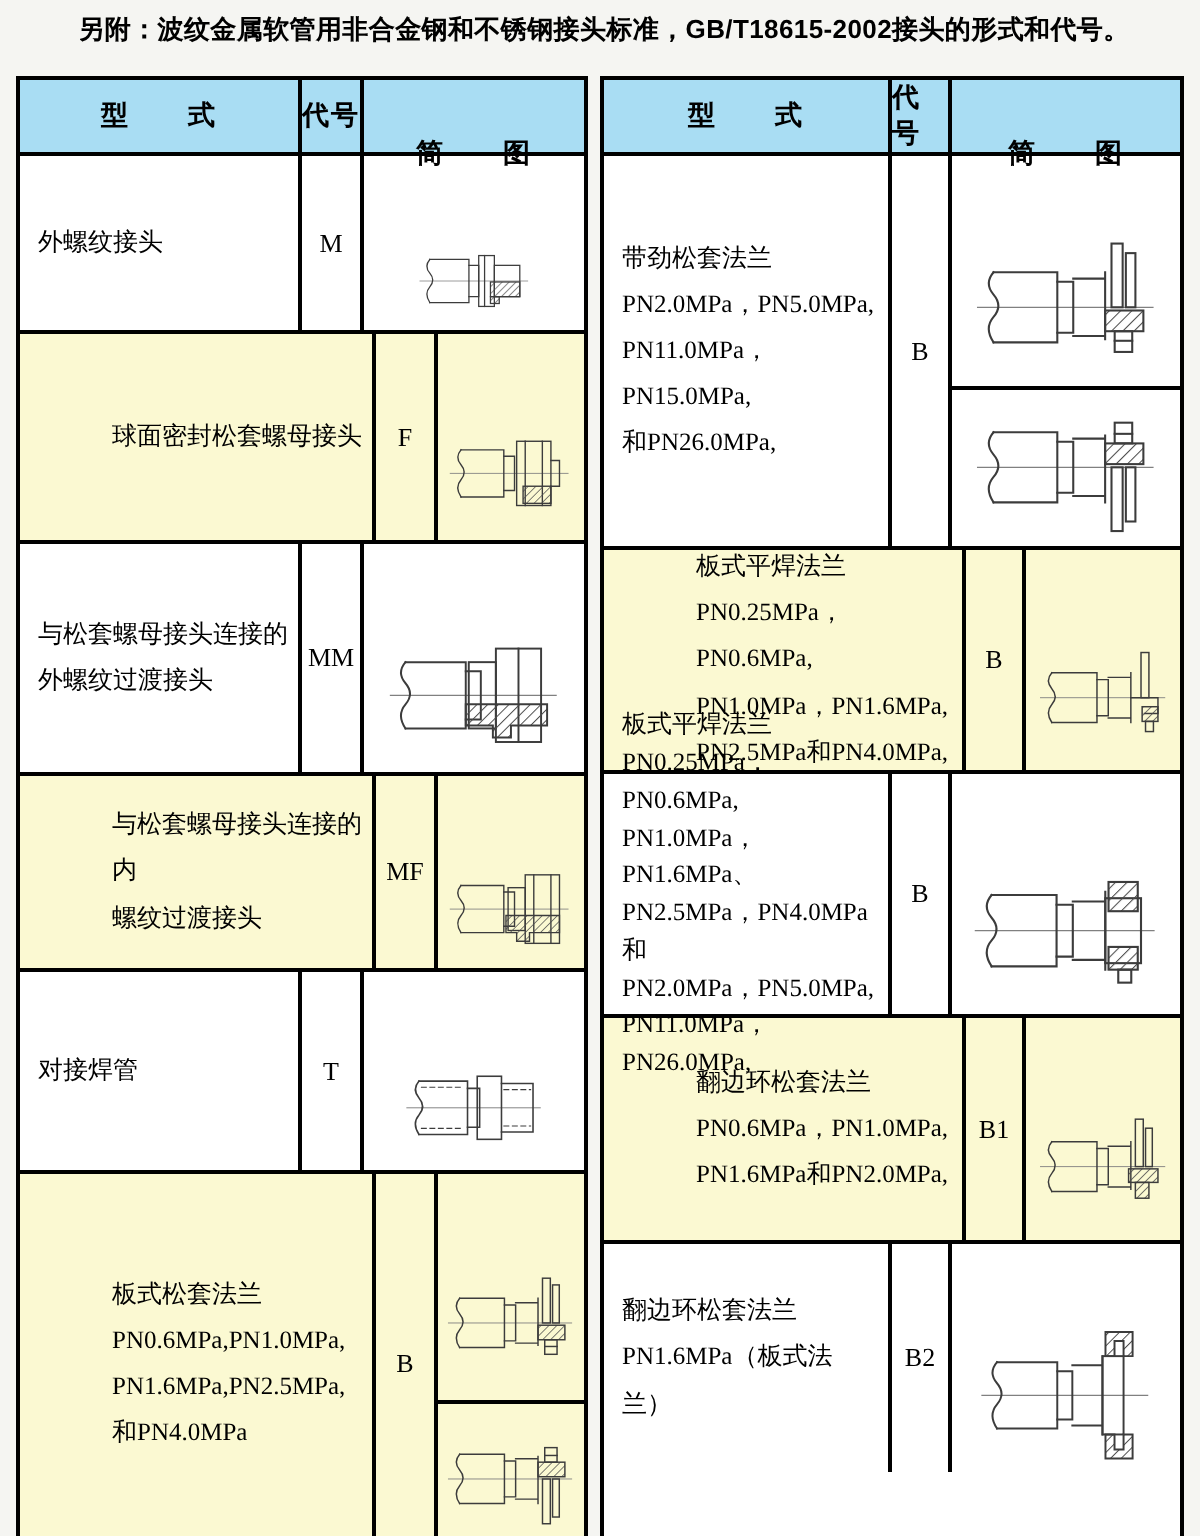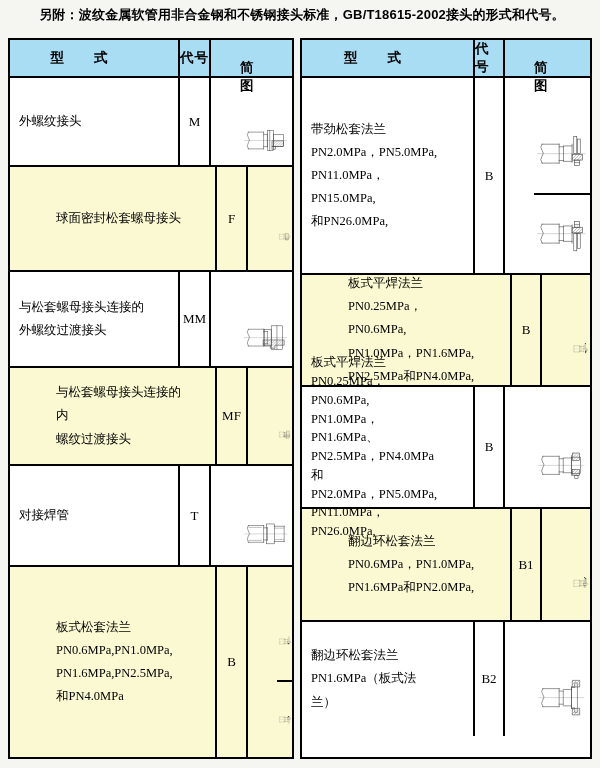--- a/index.html
+++ b/index.html
@@ -16,21 +16,21 @@
     text-align:center;
   }
   .tables-wrap{
     position:absolute;left:8px;top:38px;display:flex;gap:6px;
   }
   .tbl{
     border:2px solid #000;background:#fff;box-sizing:border-box;
   }
   .tbl-left{width:286px;}
   .tbl-right{width:292px;}
-  .row{display:flex;box-sizing:border-box;border-top:2px solid #000;gap:29px;}
+  .row{display:flex;box-sizing:border-box;border-top:2px solid #000;}
   .row.header-row{border-top:none;background:var(--hdr,#a9ddf3);}
   .cell{box-sizing:border-box;position:relative;}
   .c-type{width:139px;display:flex;align-items:center;padding:3px 4px 3px 9px;}
   .c-code{width:33px;border-left:2px solid #000;border-right:2px solid #000;
           display:flex;align-items:center;justify-content:center;}
   .c-diag{flex:1;display:flex;flex-direction:column;margin-top:37px;}
   .tbl-right .c-type{width:142px;}
   .tbl-right .c-code{width:32px;}
   .header-row .cell{display:flex;align-items:center;justify-content:center;
       font-size:13.5px;font-weight:bold;letter-spacing:1px;padding:0;}
@@ -116,21 +116,21 @@
                 <line x1="74" y1="16" x2="74" y2="76"></line>
                 <line x1="90" y1="16" x2="90" y2="76"></line>
                 <path d="M98,34 h8 v24 h-8"></path>
                 <rect x="72" y="58" width="26" height="16" fill="url(#h)"></rect>
               </g>
             </svg>
           </div>
       </div>
     </div>
 
-    <div class="row diag-single" style="height:96px">
+    <div class="row diag-single" style="height:116px">
       <div class="cell c-type">
           <span class="type-text">与松套螺母接头连接的
 外螺纹过渡接头</span>
         </div>
       <div class="cell c-code">
           <span class="code-text">MM</span>
         </div>
       <div class="cell c-diag">
         <div class="half">
             <svg viewBox="0 0 120 92" preserveAspectRatio="xMidYMid meet">

